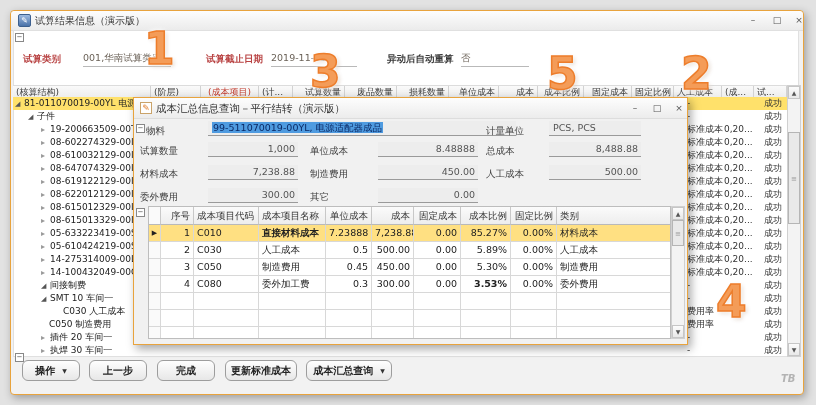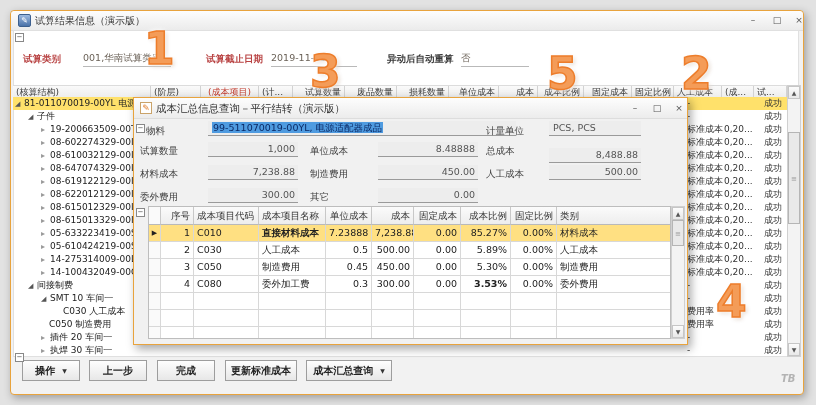--- a/index.html
+++ b/index.html
@@ -41,21 +41,21 @@
   .rc1{width:39px;padding-left:2px;box-sizing:border-box;overflow:hidden;white-space:nowrap;}
   .rc2{width:32px;overflow:hidden;white-space:nowrap;}
   .rc3{width:31px;padding-left:8px;box-sizing:border-box;overflow:hidden;white-space:nowrap;}
   
   .sb{position:absolute;background:#f3f3f3;border:1px solid #d0d0d0;box-sizing:border-box;z-index:2;}
   .sbbtn{position:absolute;left:0;width:100%;height:13px;background:linear-gradient(#fcfcfc,#e8e8e8);
          border:1px solid #c6c6c6;box-sizing:border-box;font-size:6px;color:#555;text-align:center;line-height:12px;}
   .sbthumb{position:absolute;left:0;width:100%;background:#e9e9e9;border:1px solid #b5b5b5;box-sizing:border-box;
            font-size:7px;color:#999;text-align:center;}
   .bottombar{position:absolute;left:2px;top:346px;width:786px;height:35px;background:#f2f2f2;z-index:1;}
-  .btn{position:absolute;top:349px;height:21px;border:1px solid #9d9d9d;border-radius:0;z-index:2;
+  .btn{position:absolute;top:349px;height:21px;border:1px solid #9d9d9d;border-radius:6px;z-index:2;
        background:linear-gradient(#fefefe,#e7e7e7);font-size:10px;font-weight:600;color:#222;
        display:flex;align-items:center;justify-content:center;box-sizing:border-box;cursor:default;}
   .btn .dd{font-size:6px;margin-left:7px;color:#333;}
   .tb{position:absolute;left:770px;top:362px;font-size:10px;font-style:italic;font-weight:bold;color:#b3b3b3;z-index:2;}
   
   .modal{position:absolute;left:133px;top:97px;width:553px;height:246px;background:#f1f1f1;
          border:1px solid #e8a33d;box-shadow:3px 4px 9px rgba(0,0,0,.35);z-index:10;}
   .mtitle{position:absolute;left:0;top:0;width:100%;height:20px;background:linear-gradient(#fdfdfd,#ececec);
           border-bottom:1px solid #ddd;}
   .mttl{position:absolute;left:22px;top:4px;font-size:10.5px;color:#333;white-space:nowrap;}
@@ -132,21 +132,21 @@
         <div class="trow" style="padding-left: 28px;"><span class="tglyph closed">▸</span><span class="tlabel">08-610032129-00IG 贴</span></div>
         <div class="trow" style="padding-left: 28px;"><span class="tglyph closed">▸</span><span class="tlabel">08-647074329-00IG 贴</span></div>
         <div class="trow" style="padding-left: 28px;"><span class="tglyph closed">▸</span><span class="tlabel">08-619122129-00IG 贴</span></div>
         <div class="trow" style="padding-left: 28px;"><span class="tglyph closed">▸</span><span class="tlabel">08-622012129-00IG 贴</span></div>
         <div class="trow" style="padding-left: 28px;"><span class="tglyph closed">▸</span><span class="tlabel">08-615012329-00IG 贴</span></div>
         <div class="trow" style="padding-left: 28px;"><span class="tglyph closed">▸</span><span class="tlabel">08-615013329-00IG 贴</span></div>
         <div class="trow" style="padding-left: 28px;"><span class="tglyph closed">▸</span><span class="tlabel">05-633223419-00SI 贴</span></div>
         <div class="trow" style="padding-left: 28px;"><span class="tglyph closed">▸</span><span class="tlabel">05-610424219-00SI 贴</span></div>
         <div class="trow" style="padding-left: 28px;"><span class="tglyph closed">▸</span><span class="tlabel">14-275314009-00LD 贴</span></div>
         <div class="trow" style="padding-left: 28px;"><span class="tglyph closed">▸</span><span class="tlabel">14-100432049-00CJ 贴</span></div>
-        <div class="trow" style="padding-left: 15px;"><span class="tglyph">◢</span><span class="tlabel">间接制费</span></div>
+        <div class="trow" style="padding-left: 28px;"><span class="tglyph">◢</span><span class="tlabel">间接制费</span></div>
         <div class="trow" style="padding-left: 28px;"><span class="tglyph">◢</span><span class="tlabel">SMT 10 车间一</span></div>
         <div class="trow" style="padding-left: 41px;"><span class="tglyph"></span><span class="tlabel">C030 人工成本</span></div>
         <div class="trow" style="padding-left: 27px;"><span class="tglyph"></span><span class="tlabel">C050 制造费用</span></div>
         <div class="trow" style="padding-left: 28px;"><span class="tglyph closed">▸</span><span class="tlabel">插件 20 车间一</span></div>
         <div class="trow" style="padding-left: 28px;"><span class="tglyph closed">▸</span><span class="tlabel">执焊 30 车间一</span></div>
       </div>
     <div class="rrows" id="right-rows">
         <div class="rrow sel">
           <span class="rc1">-</span>
           <span class="rc2"></span>
@@ -292,21 +292,21 @@
     <span class="dlabel" style="left:12px;top:27px">物料</span>
     <span class="dfield lft" style="left:74px;top:23px;width:308px"><span class="hl">99-511070019-00YL, 电源适配器成品</span></span>
     <span class="dlabel" style="left:352px;top:27px">计量单位</span>
     <span class="dfield lft" style="left:415px;top:23px;width:92px">PCS, PCS</span>
 
     <span class="dlabel" style="left:6px;top:47px">试算数量</span>
     <span class="dfield" style="left:74px;top:44px;width:90px">1,000</span>
     <span class="dlabel" style="left:176px;top:47px">单位成本</span>
     <span class="dfield" style="left:244px;top:44px;width:100px">8.48888</span>
     <span class="dlabel" style="left:352px;top:47px">总成本</span>
-    <span class="dfield" style="left:415px;top:50px;width:92px">8,488.88</span>
+    <span class="dfield" style="left:415px;top:44px;width:92px">8,488.88</span>
 
     <span class="dlabel" style="left:6px;top:70px">材料成本</span>
     <span class="dfield" style="left:74px;top:67px;width:90px">7,238.88</span>
     <span class="dlabel" style="left:176px;top:70px">制造费用</span>
     <span class="dfield" style="left:244px;top:67px;width:100px">450.00</span>
     <span class="dlabel" style="left:352px;top:70px">人工成本</span>
     <span class="dfield" style="left:415px;top:67px;width:92px">500.00</span>
 
     <span class="dlabel" style="left:6px;top:93px">委外费用</span>
     <span class="dfield" style="left:74px;top:90px;width:90px">300.00</span>

